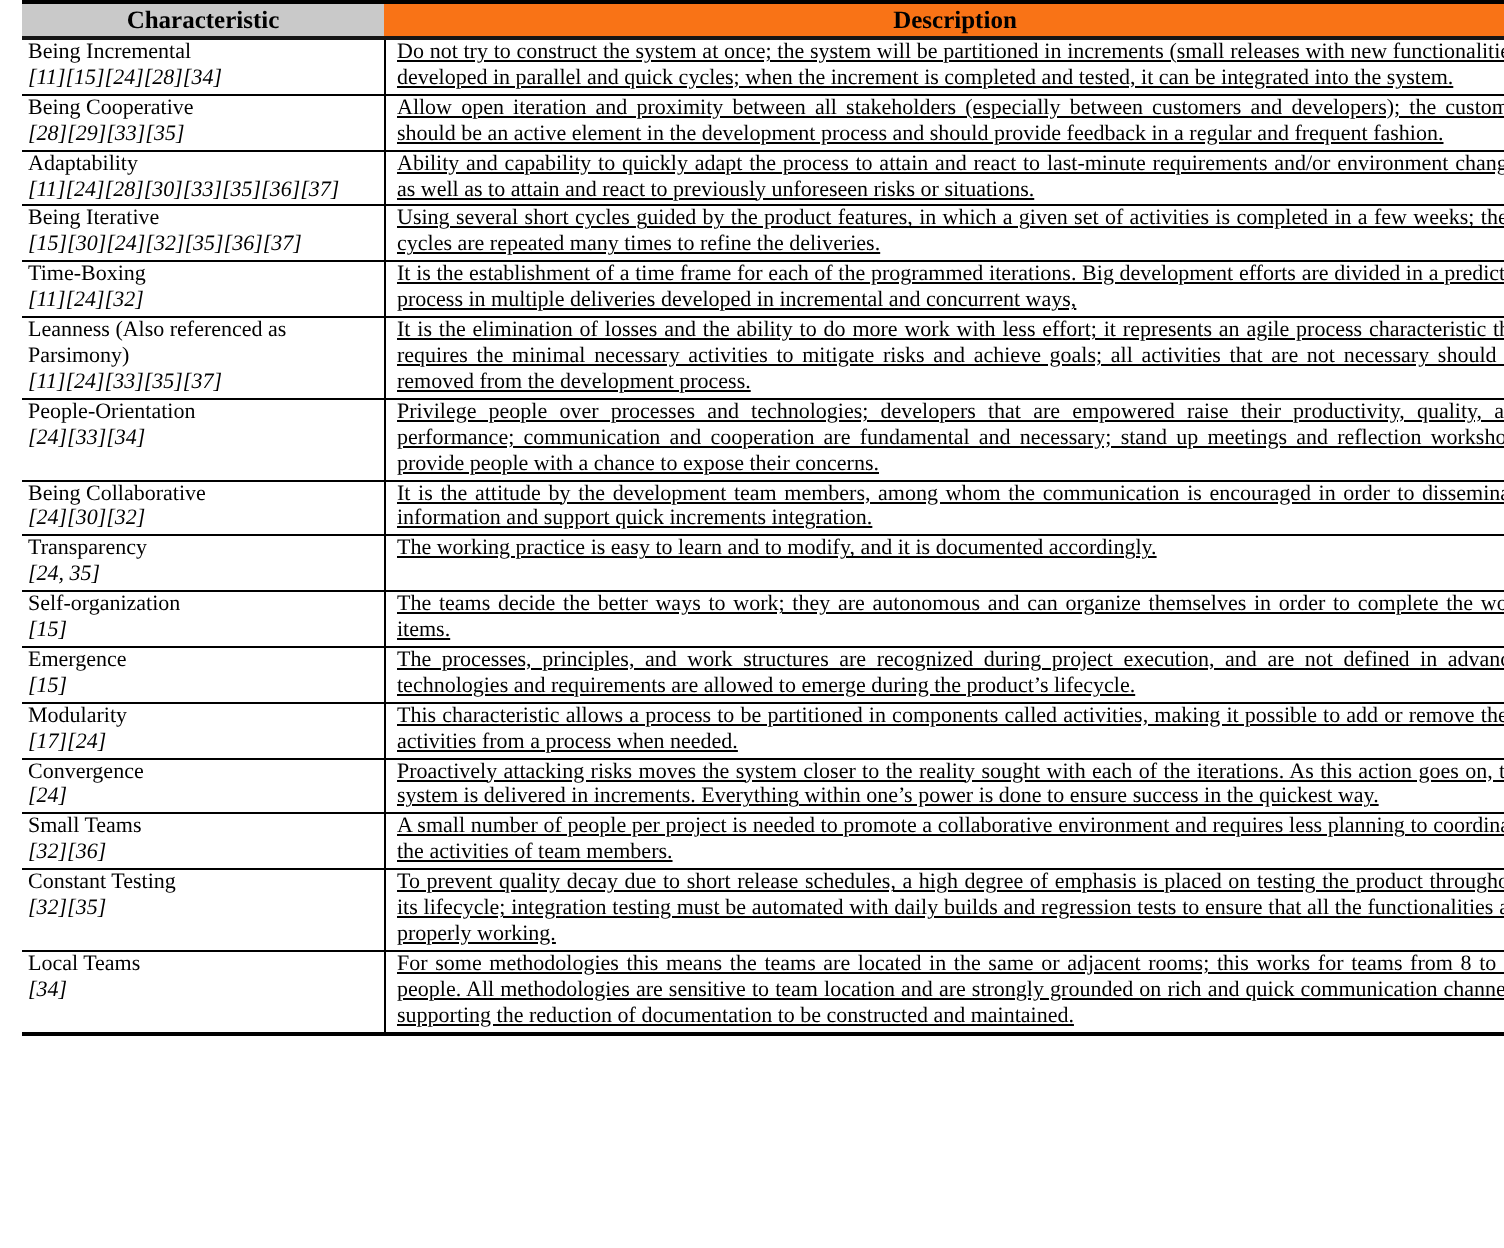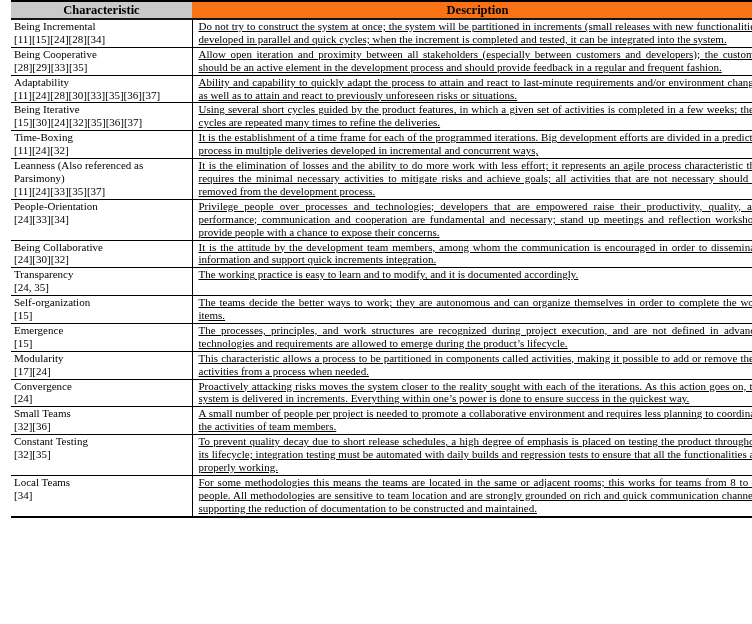--- a/index.html
+++ b/index.html
@@ -53,21 +53,21 @@
     padding-right: 3px;
   }
   td.desc-cell {
     padding-left: 6px;
     padding-right: 0;
     text-align: justify;
     text-decoration: underline;
   }
   .char-name { font-weight: normal; }
   .char-suffix { font-weight: normal; }
-  .char-refs { font-weight: normal; }
+  .char-refs { font-weight: normal; font-style: italic; }
 </style>
 </head>
 <body>
 
 <div class="page">
   <table class="char-table">
     <colgroup>
       <col class="col-char">
       <col class="col-desc">
     </colgroup>

